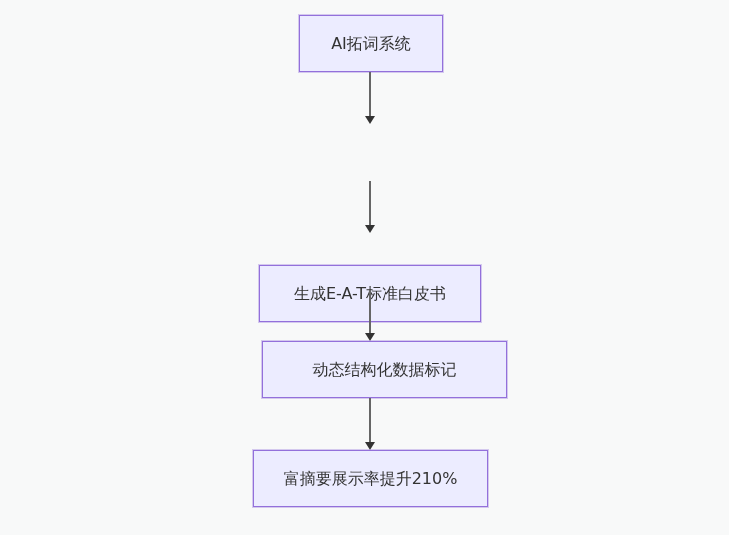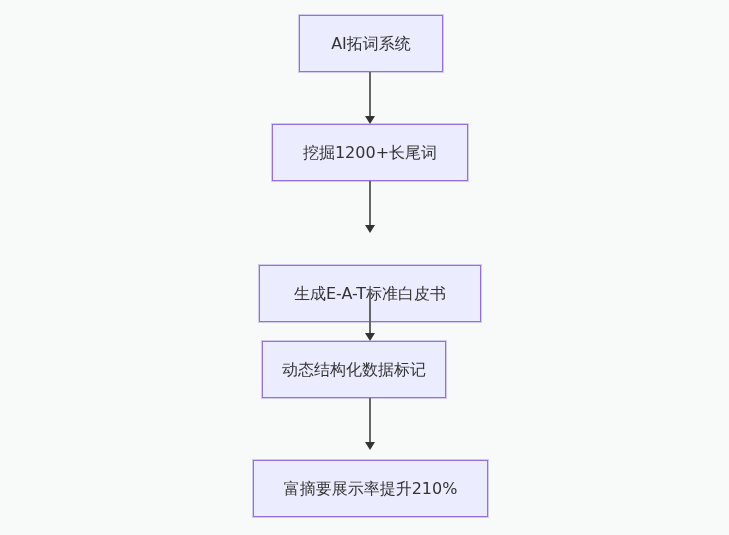--- a/index.html
+++ b/index.html
@@ -27,22 +27,22 @@
     align-items: center;
     justify-content: center;
     text-align: center;
     font-size: 16px;
     line-height: 1.2;
     height: 57px;
   }
   #node-1 { left: 299px; top: 15px;  width: 144px; }
   #node-2 { left: 272px; top: 124px; width: 196px; }
   #node-3 { left: 259px; top: 233px; width: 222px; margin-top: 32px; }
-  #node-4 { left: 262px; top: 341px; width: 184px; }
-  #node-5 { left: 253px; top: 460px; width: 235px; }
+  #node-4 { left: 262px; top: 341px; width: 245px; }
+  #node-5 { left: 253px; top: 450px; width: 235px; }
 
   .edge { position: absolute; width: 12px; left: 364px; }
   .edge-line {
     position: absolute;
     left: 5px;
     top: 0;
     width: 2px;
     background: #666666;
   }
   .edge-arrow {
@@ -70,23 +70,20 @@
 
   <div class="node" id="node-1">
     <span>AI拓词系统</span>
   </div>
 
   <div class="edge" id="edge-1">
     <div class="edge-line"></div>
     <div class="edge-arrow"></div>
   </div>
 
-  <div class="node" id="node-2">
-    <span>挖掘1200+长尾词</span>
-  </div>
 
   <div class="edge" id="edge-2">
     <div class="edge-line"></div>
     <div class="edge-arrow"></div>
   </div>
 
   <div class="node" id="node-3">
     <span>生成E-A-T标准白皮书</span>
   </div>
 

